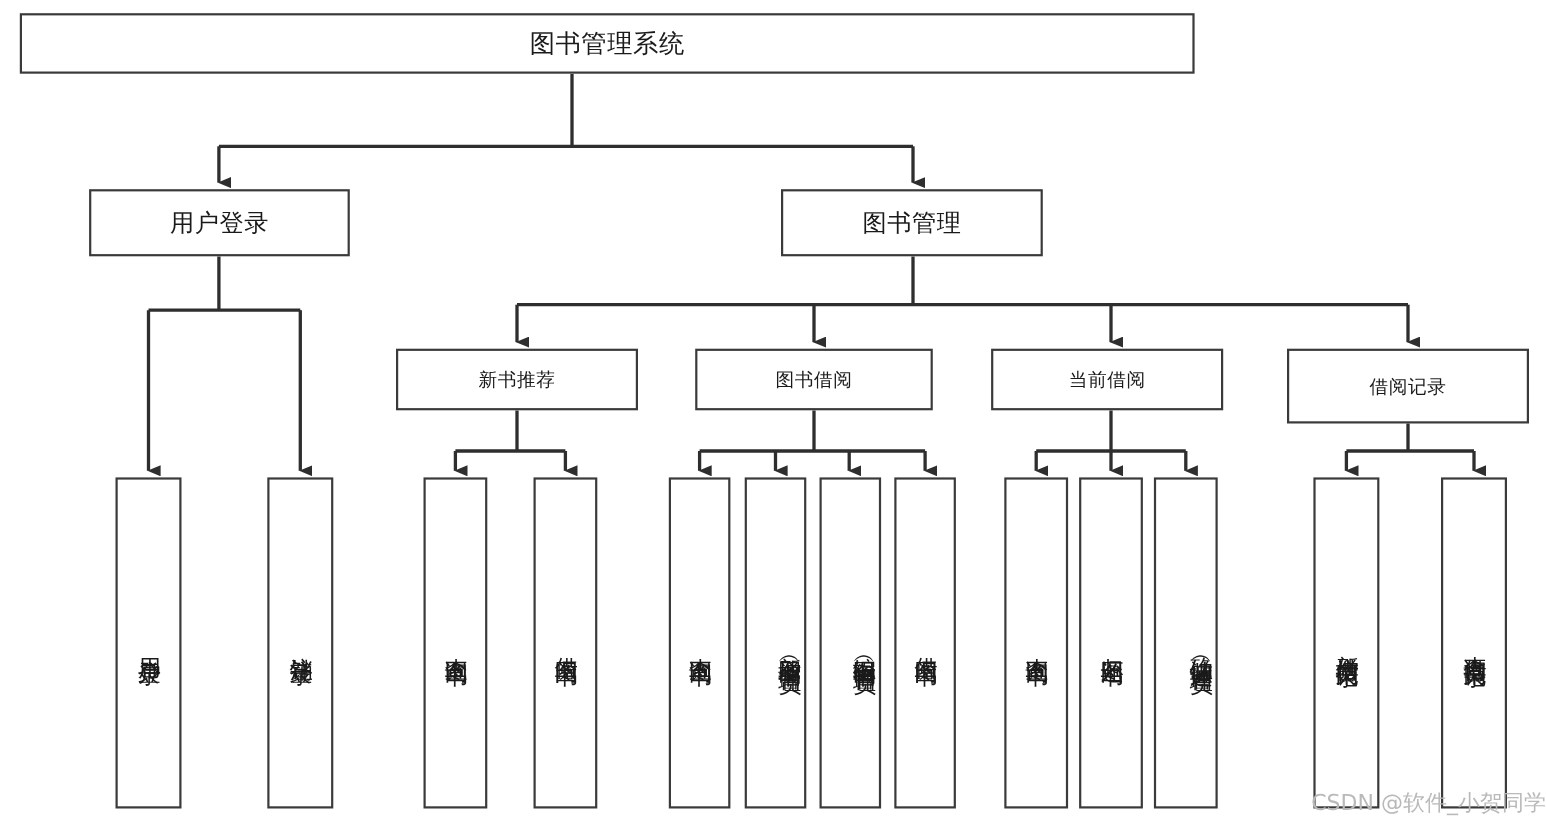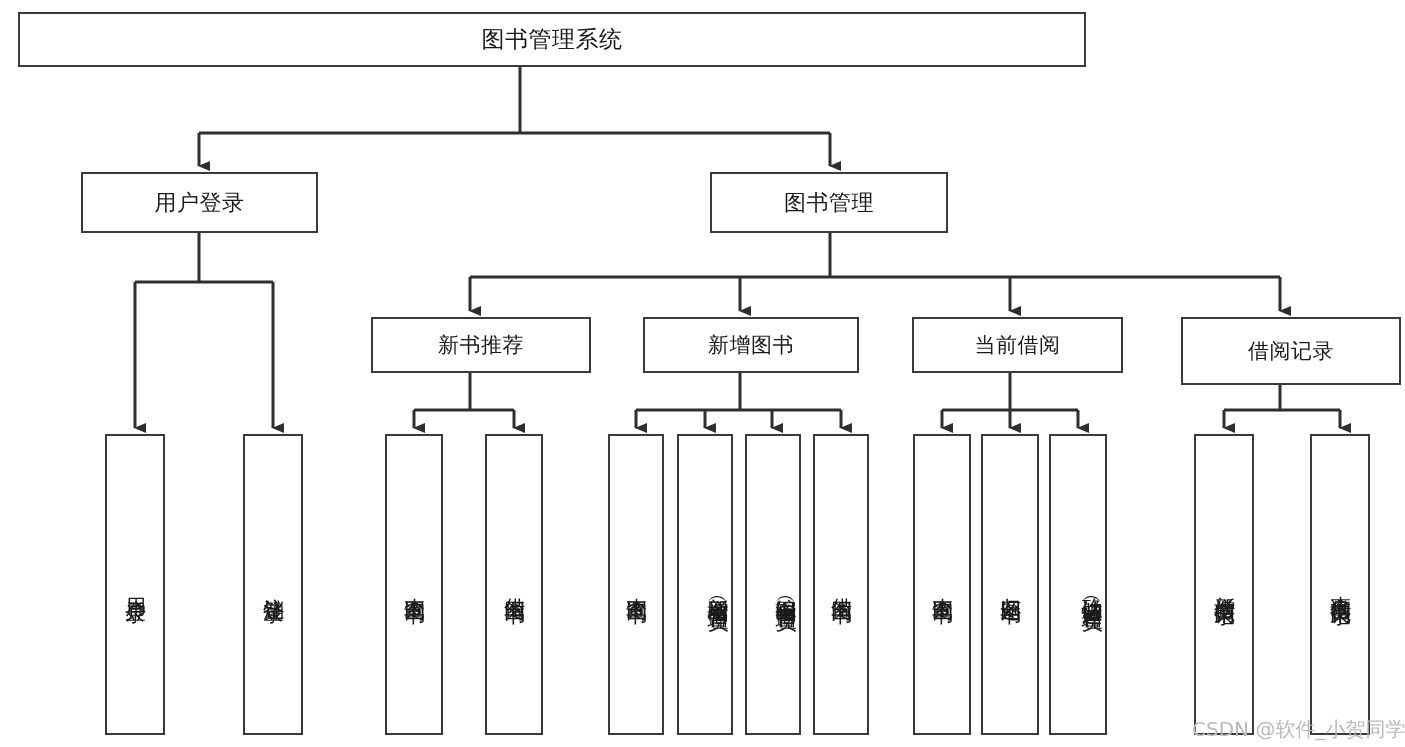--- a/index.html
+++ b/index.html
@@ -38,23 +38,22 @@
   }
   .node.root {
     font-size: 23px;
     letter-spacing: 0.5px;
   }
   .node.level2 {
     font-size: 22px;
     letter-spacing: 0.5px;
   }
   .node.level3 {
-    font-size: 21px;
+    font-size: 17px;
     letter-spacing: 0.5px;
-    margin-left: 11px;
   }
   .node.leaf {
     font-size: 21px;
     writing-mode: vertical-rl;
     text-orientation: upright;
     padding: 10px 0 0 0;
     align-items: flex-start;
     justify-content: center;
     line-height: 1.32;
     letter-spacing: 2px;
@@ -127,21 +126,21 @@
       <path d="M1340,410 L1340,428" marker-end="url(#arw)"></path>
     </g>
   </svg>
 
   <div class="node root" style="left:18px; top:12px; width:1068px; height:55px;">图书管理系统</div>
 
   <div class="node level2" style="left:81px; top:172px; width:237px; height:61px;">用户登录</div>
   <div class="node level2" style="left:710px; top:172px; width:238px; height:61px;">图书管理</div>
 
   <div class="node level3" style="left:360px; top:317px; width:220px; height:56px;">新书推荐</div>
-  <div class="node level3" style="left:632px; top:317px; width:216px; height:56px;">新增图书</div>
+  <div class="node level3" style="left:632px; top:317px; width:216px; height:56px;">图书借阅</div>
   <div class="node level3" style="left:901px; top:317px; width:211px; height:56px;">当前借阅</div>
   <div class="node level3" style="left:1170px; top:317px; width:220px; height:68px;">借阅记录</div>
 
   <div class="node leaf short" style="left:105px; top:434px; width:60px; height:301px;">用户登录</div>
   <div class="node leaf short" style="left:243px; top:434px; width:60px; height:301px;">注销登录</div>
 
   <div class="node leaf short" style="left:385px; top:434px; width:58px; height:301px;">查询图书</div>
   <div class="node leaf short" style="left:485px; top:434px; width:58px; height:301px;">借阅图书</div>
 
   <div class="node leaf short" style="left:608px; top:434px; width:56px; height:301px;">查询图书</div>

